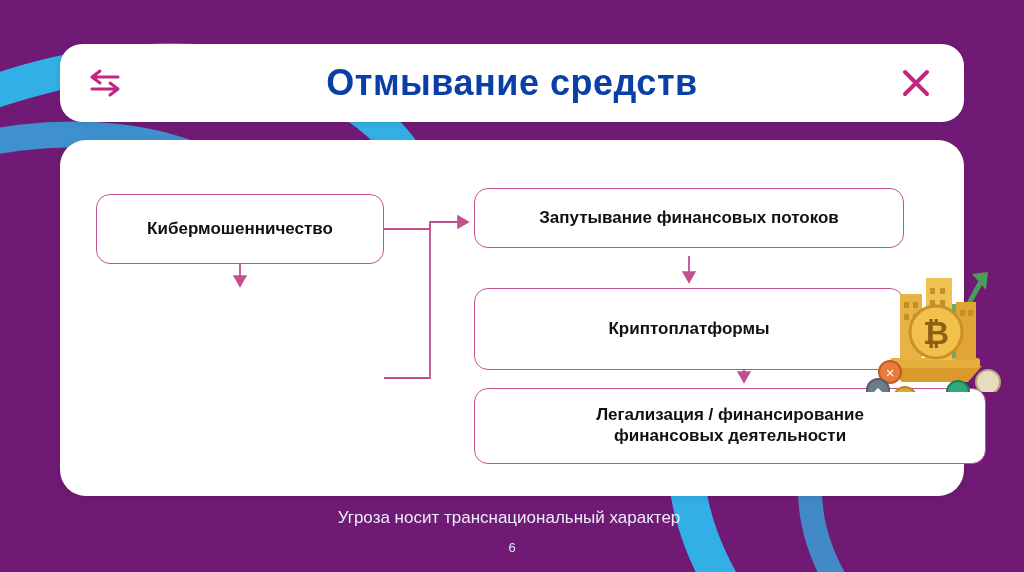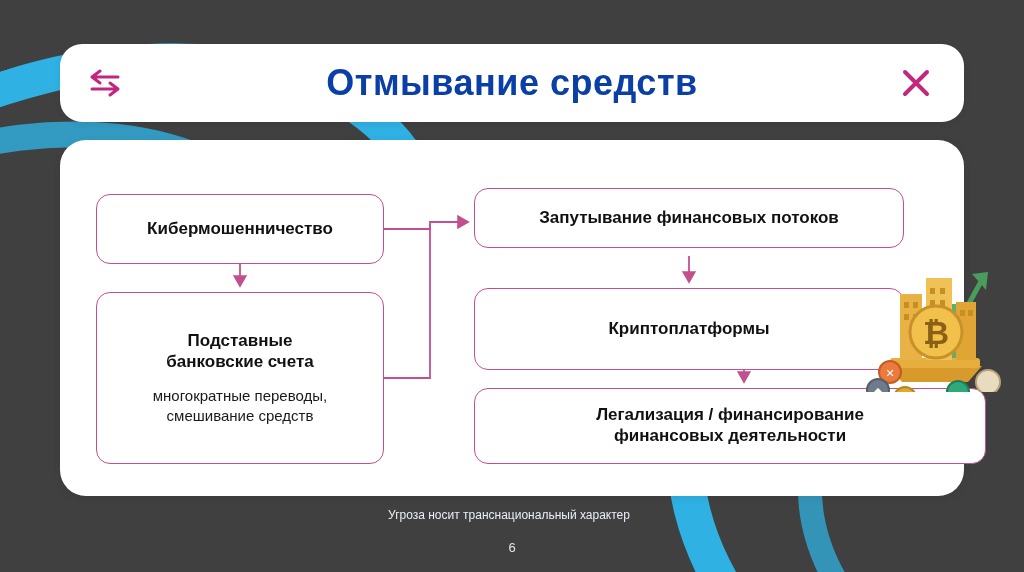--- a/index.html
+++ b/index.html
@@ -10,21 +10,21 @@
     width: 1024px;
     height: 572px;
     overflow: hidden;
     font-family: "Liberation Sans", sans-serif;
     background: #0b3fa8;
     position: relative;
   }
   .slide {
     position: absolute;
     inset: 0;
-    background: #404040;
+    background: #701a75;
     overflow: hidden;
   }
   
   .swoosh {
     position: absolute;
     border-radius: 50%;
     border-style: solid;
     border-color: transparent;
     pointer-events: none;
   }
@@ -179,21 +179,21 @@
     pointer-events: none;
   }
 
   .caption {
     position: absolute;
     left: 0;
     right: 6px;
     top: 508px;
     text-align: center;
     color: #e9eef8;
-    font-size: 12px;
+    font-size: 17px;
     z-index: 6;
   }
   .page-number {
     position: absolute;
     left: 0;
     right: 0;
     top: 540px;
     text-align: center;
     color: #dfe6f5;
     font-size: 13px;
@@ -245,30 +245,20 @@
 
         <line x1="629" y1="116" x2="629" y2="142" stroke="#c2508f" stroke-width="1.8" marker-end="url(#arrow)"></line>
 
         <line x1="684" y1="216" x2="684" y2="242" stroke="#c2508f" stroke-width="1.8" marker-end="url(#arrow)"></line>
       </svg>
 
       <div class="node" id="node-cyberfraud">
         <div class="main">Кибермошенничество</div>
       </div>
 
-      <div class="node" id="node-accounts">
-        <div class="main">
-          <div>Подставные</div>
-          <div>банковские счета</div>
-        </div>
-        <div class="sub">
-          <div>многократные переводы,</div>
-          <div>смешивание средств</div>
-        </div>
-      </div>
 
       <div class="node" id="node-flows">
         <div class="main">Запутывание финансовых потоков</div>
       </div>
 
       <div class="node" id="node-crypto">
         <div class="main">Криптоплатформы</div>
       </div>
 
       <div class="node" id="node-legal">

